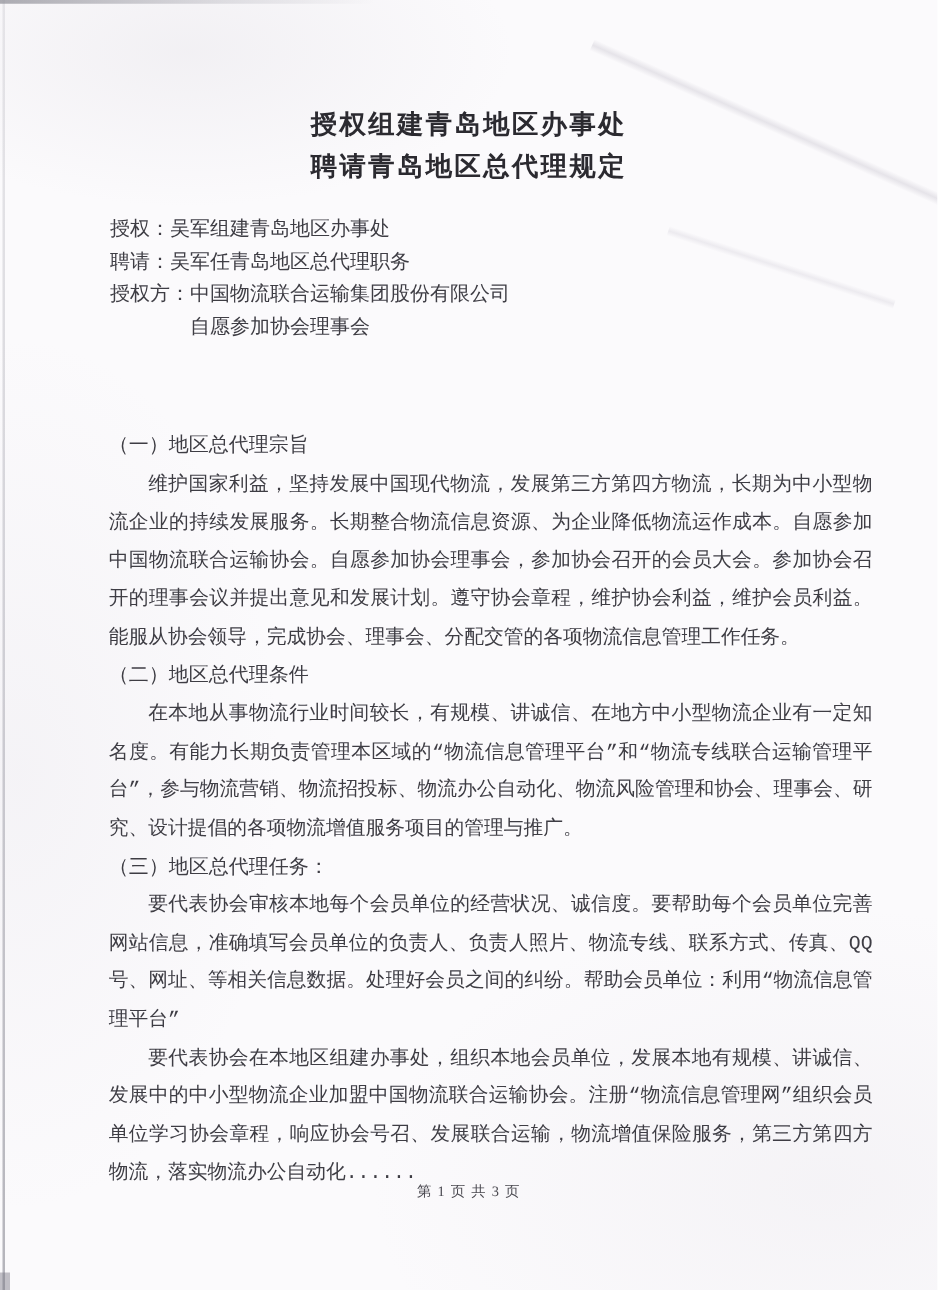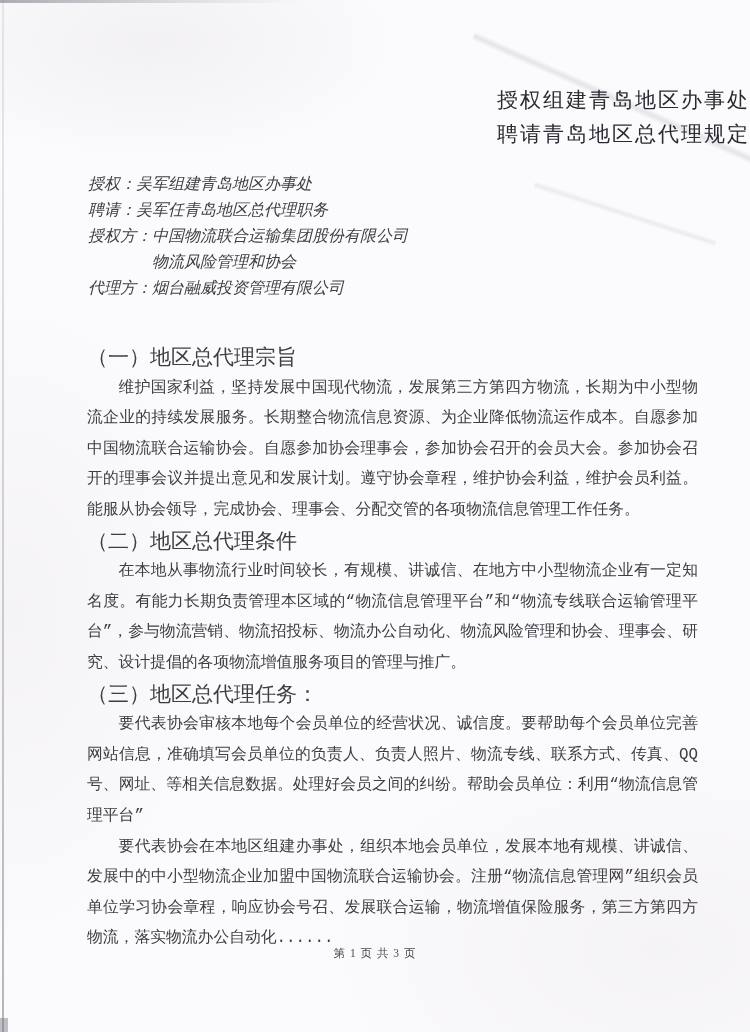--- a/index.html
+++ b/index.html
@@ -36,46 +36,45 @@
     background: linear-gradient(to bottom, transparent, rgba(190,186,198,0.35), transparent);
   }
   .crease-right {
     position: absolute; top: 210px; right: 30px; width: 190px; height: 8px;
     transform: rotate(18deg);
     background: linear-gradient(to bottom, transparent, rgba(198,194,206,0.28), transparent);
   }
   
   .doc-title {
     position: absolute; top: 83px; left: 0; width: 100%;
-    text-align: right;
+    text-align: center;
     font-family: "Liberation Sans", "DejaVu Sans", sans-serif;
-    font-weight: 400;
+    font-weight: 700;
     font-size: 21px;
     line-height: 34px;
     letter-spacing: 2px;
     color: #2b2a30;
   }
   .header-block {
     position: absolute; top: 171px; left: 88px; width: 612px;
     font-size: 16px;
     line-height: 26px;
-    font-style: italic;
   }
   .header-row { display: flex; align-items: flex-start; }
   .header-row .lbl { flex: 0 0 auto; white-space: nowrap; }
   .header-row .val { flex: 1 1 auto; }
   .body-block {
     position: absolute; top: 342px; left: 87px; width: 611px;
     font-size: 15.8px;
     line-height: 30.6px;
     text-align: justify;
   }
   .body-block h3 {
     margin: 0; padding: 0;
-    font-size: 21px; font-weight: 400; line-height: 30.6px;
+    font-size: 16px; font-weight: 400; line-height: 30.6px;
     text-align: left;
   }
   .body-block p {
     margin: 0; padding: 0;
     text-indent: 2em;
     font-family: Liberation Mono, monospace;
   }
   .footer {
     position: absolute; top: 946px; left: 0; width: 100%;
     text-align: center;
@@ -106,26 +105,22 @@
       <span class="val">吴军组建青岛地区办事处</span>
     </div>
     <div class="header-row">
       <span class="lbl">聘请：</span>
       <span class="val">吴军任青岛地区总代理职务</span>
     </div>
     <div class="header-row">
       <span class="lbl">授权方：</span>
       <span class="val">
         <div>中国物流联合运输集团股份有限公司</div>
-        <div>物流风险管理和协会</div>
+        <div>自愿参加协会理事会</div>
       </span>
-    </div>
-    <div class="header-row">
-      <span class="lbl">代理方：</span>
-      <span class="val">烟台融威投资管理有限公司</span>
     </div>
   </div>
 
   <div class="body-block">
     <h3>（一）地区总代理宗旨</h3>
     <p>维护国家利益，坚持发展中国现代物流，发展第三方第四方物流，长期为中小型物流企业的持续发展服务。长期整合物流信息资源、为企业降低物流运作成本。自愿参加中国物流联合运输协会。自愿参加协会理事会，参加协会召开的会员大会。参加协会召开的理事会议并提出意见和发展计划。遵守协会章程，维护协会利益，维护会员利益。能服从协会领导，完成协会、理事会、分配交管的各项物流信息管理工作任务。</p>
     <h3>（二）地区总代理条件</h3>
     <p>在本地从事物流行业时间较长，有规模、讲诚信、在地方中小型物流企业有一定知名度。有能力长期负责管理本区域的“物流信息管理平台”和“物流专线联合运输管理平台”，参与物流营销、物流招投标、物流办公自动化、物流风险管理和协会、理事会、研究、设计提倡的各项物流增值服务项目的管理与推广。</p>
     <h3>（三）地区总代理任务：</h3>
     <p>要代表协会审核本地每个会员单位的经营状况、诚信度。要帮助每个会员单位完善网站信息，准确填写会员单位的负责人、负责人照片、物流专线、联系方式、传真、QQ 号、网址、等相关信息数据。处理好会员之间的纠纷。帮助会员单位：利用“物流信息管理平台”</p>

